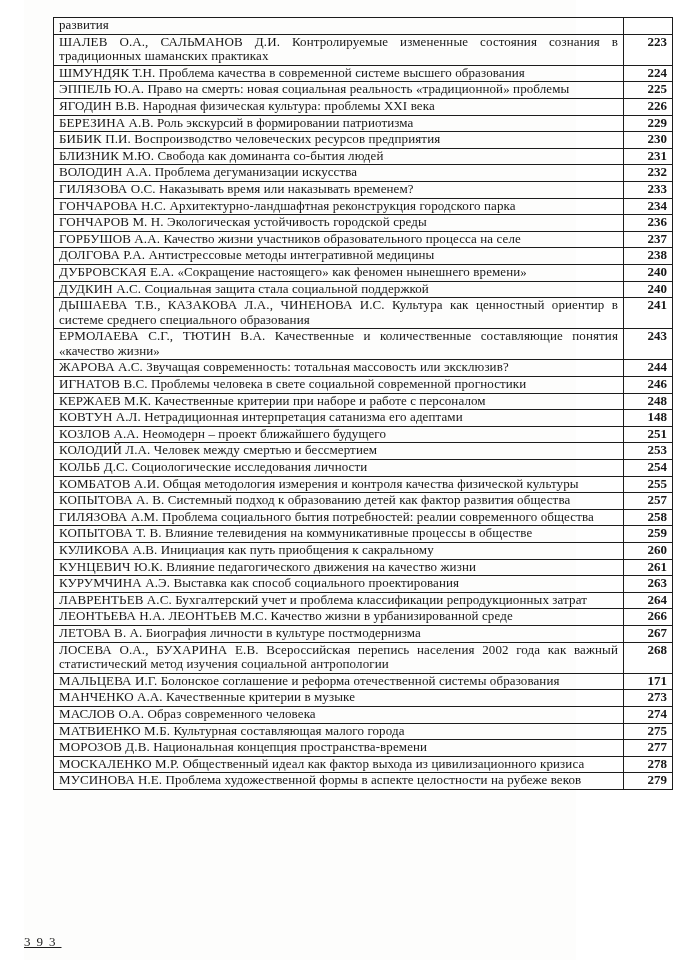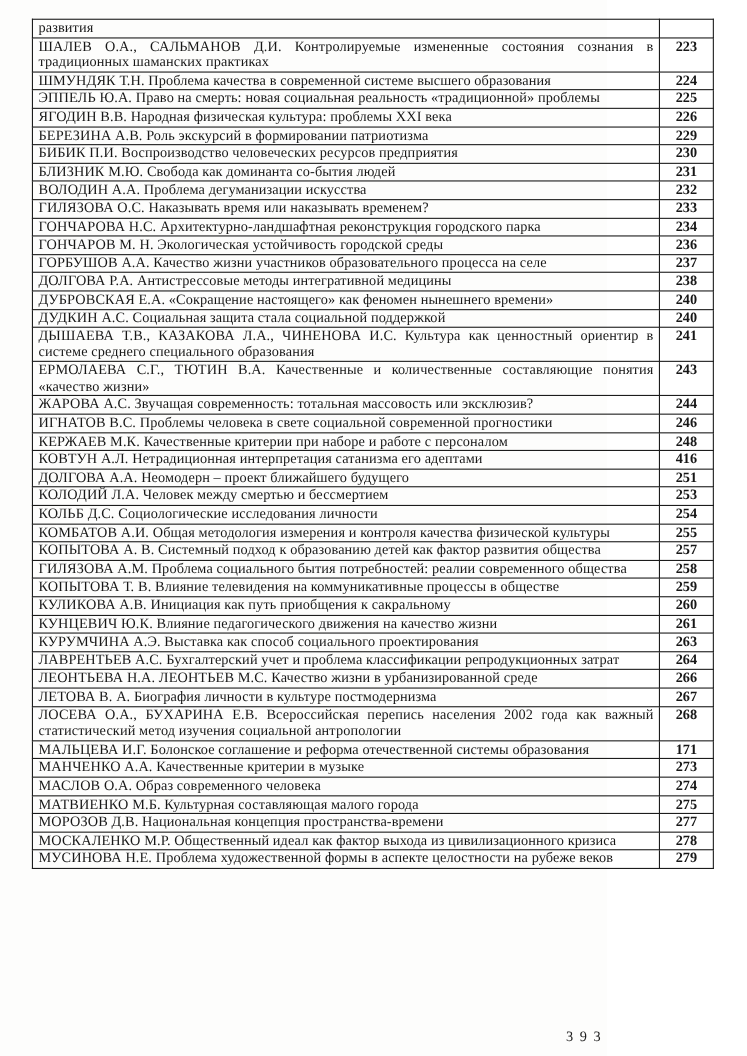--- a/index.html
+++ b/index.html
@@ -12,20 +12,21 @@
     background: #ffffff;
     font-family: "Liberation Serif", serif;
     color: #171717;
     overflow: hidden;
   }
   .page {
     position: relative;
     width: 552px;
     height: 960px;
     background: #fdfdfc;
+    margin-left: 24px;
   }
   table.toc {
     position: absolute;
     top: 17px;
     left: 29px;
     width: 620px;
     border-collapse: collapse;
     table-layout: fixed;
   }
   table.toc td {
@@ -38,32 +39,33 @@
   }
   td.entry {
     text-align: justify;
     letter-spacing: 0.1px;
   }
   td.entry b {
     font-weight: normal;
   }
   td.pagenum {
     width: 38px;
-    text-align: center;
+    text-align: right;
     font-weight: bold;
   }
   .footer-page-number {
     position: absolute;
     left: 0;
     right: 0;
     bottom: 10px;
-    text-align: right;
+    text-align: left;
     font-size: 13px;
     letter-spacing: 6px;
     color: #1c1c1c;
+    text-decoration: underline;
   }
 </style>
 </head>
 <body>
 
 <div class="page">
 
   <table class="toc">
     <tbody>
         <tr>
@@ -145,24 +147,24 @@
         <tr>
           <td class="entry"><b>ИГНАТОВ В.С. </b>Проблемы человека в свете социальной современной прогностики</td>
           <td class="pagenum">246</td>
         </tr>
         <tr>
           <td class="entry"><b>КЕРЖАЕВ М.К. </b>Качественные критерии при наборе и работе с персоналом</td>
           <td class="pagenum">248</td>
         </tr>
         <tr>
           <td class="entry"><b>КОВТУН А.Л. </b>Нетрадиционная интерпретация сатанизма его адептами</td>
-          <td class="pagenum">416</td>
-        </tr>
-        <tr>
-          <td class="entry"><b>ДОЛГОВА А.А. </b>Неомодерн – проект ближайшего будущего</td>
+          <td class="pagenum">148</td>
+        </tr>
+        <tr>
+          <td class="entry"><b>КОЗЛОВ А.А. </b>Неомодерн – проект ближайшего будущего</td>
           <td class="pagenum">251</td>
         </tr>
         <tr>
           <td class="entry"><b>КОЛОДИЙ Л.А. </b>Человек между смертью и бессмертием</td>
           <td class="pagenum">253</td>
         </tr>
         <tr>
           <td class="entry"><b>КОЛЬБ Д.С. </b>Социологические исследования личности</td>
           <td class="pagenum">254</td>
         </tr>

